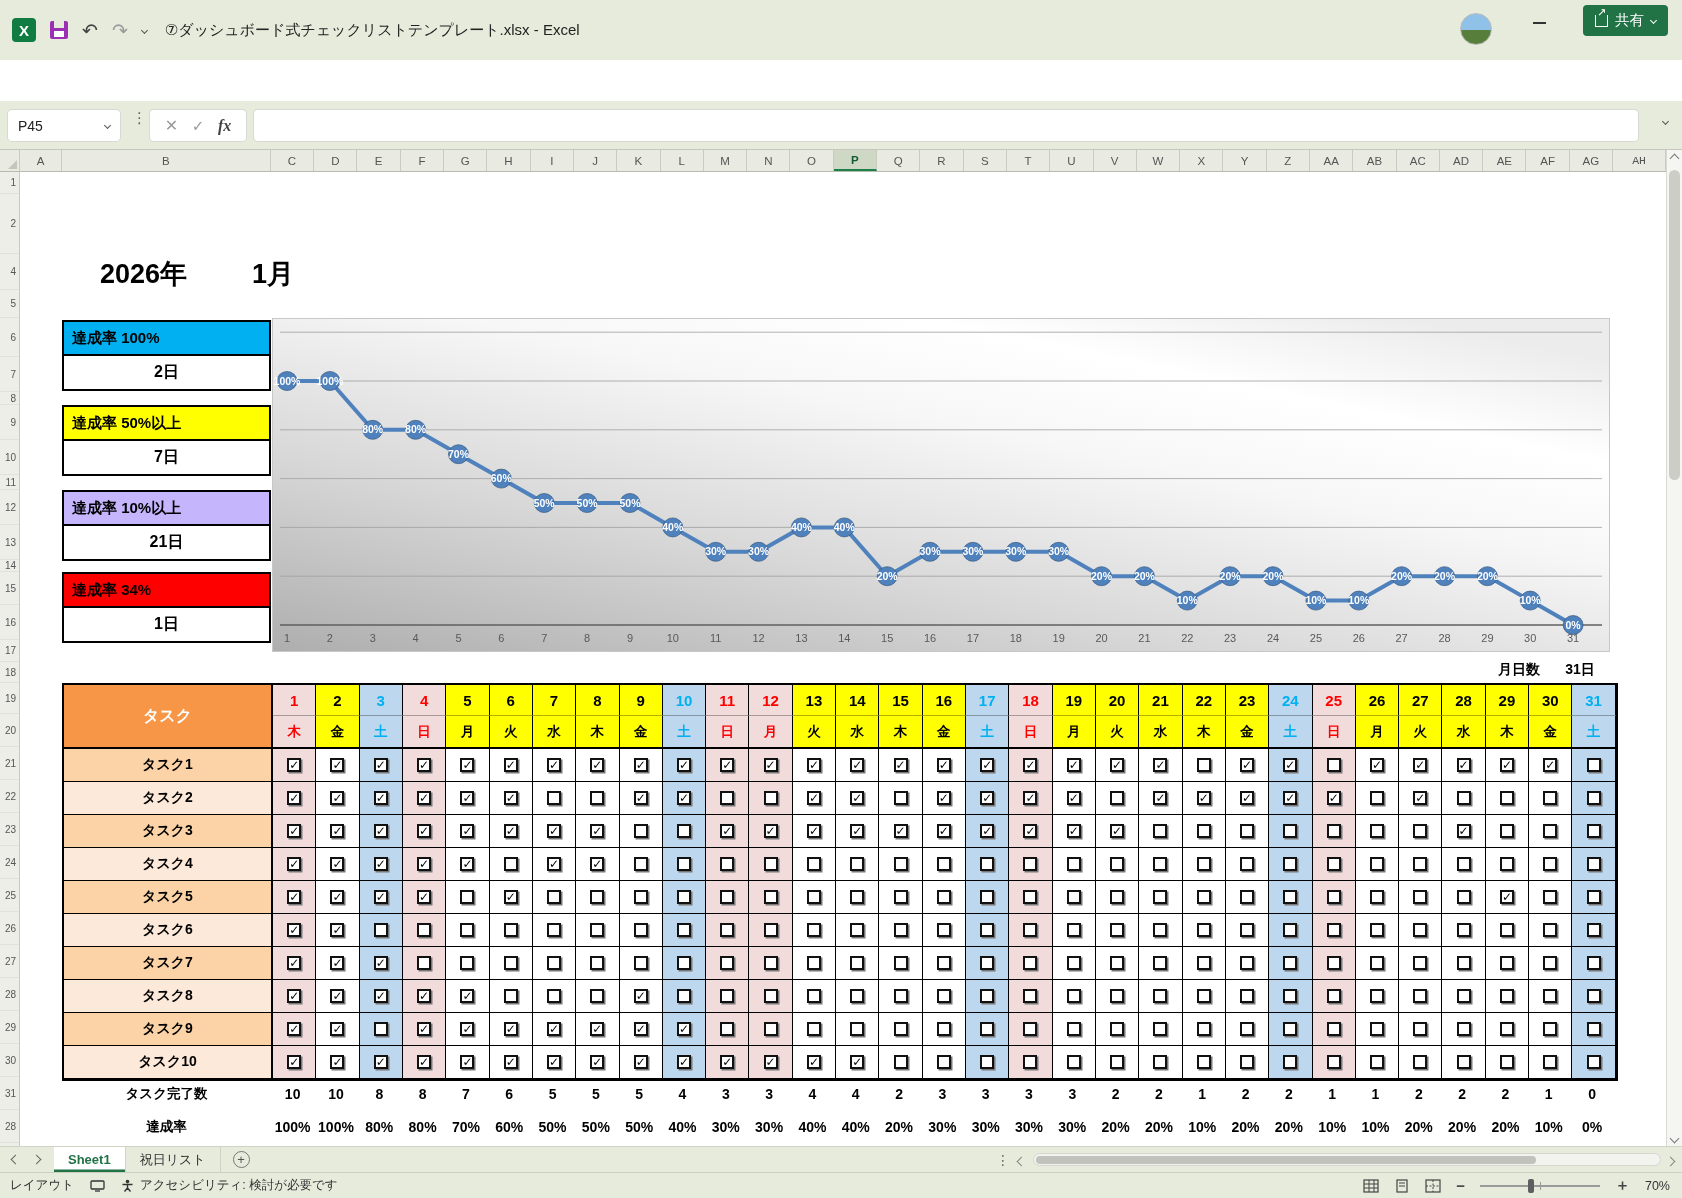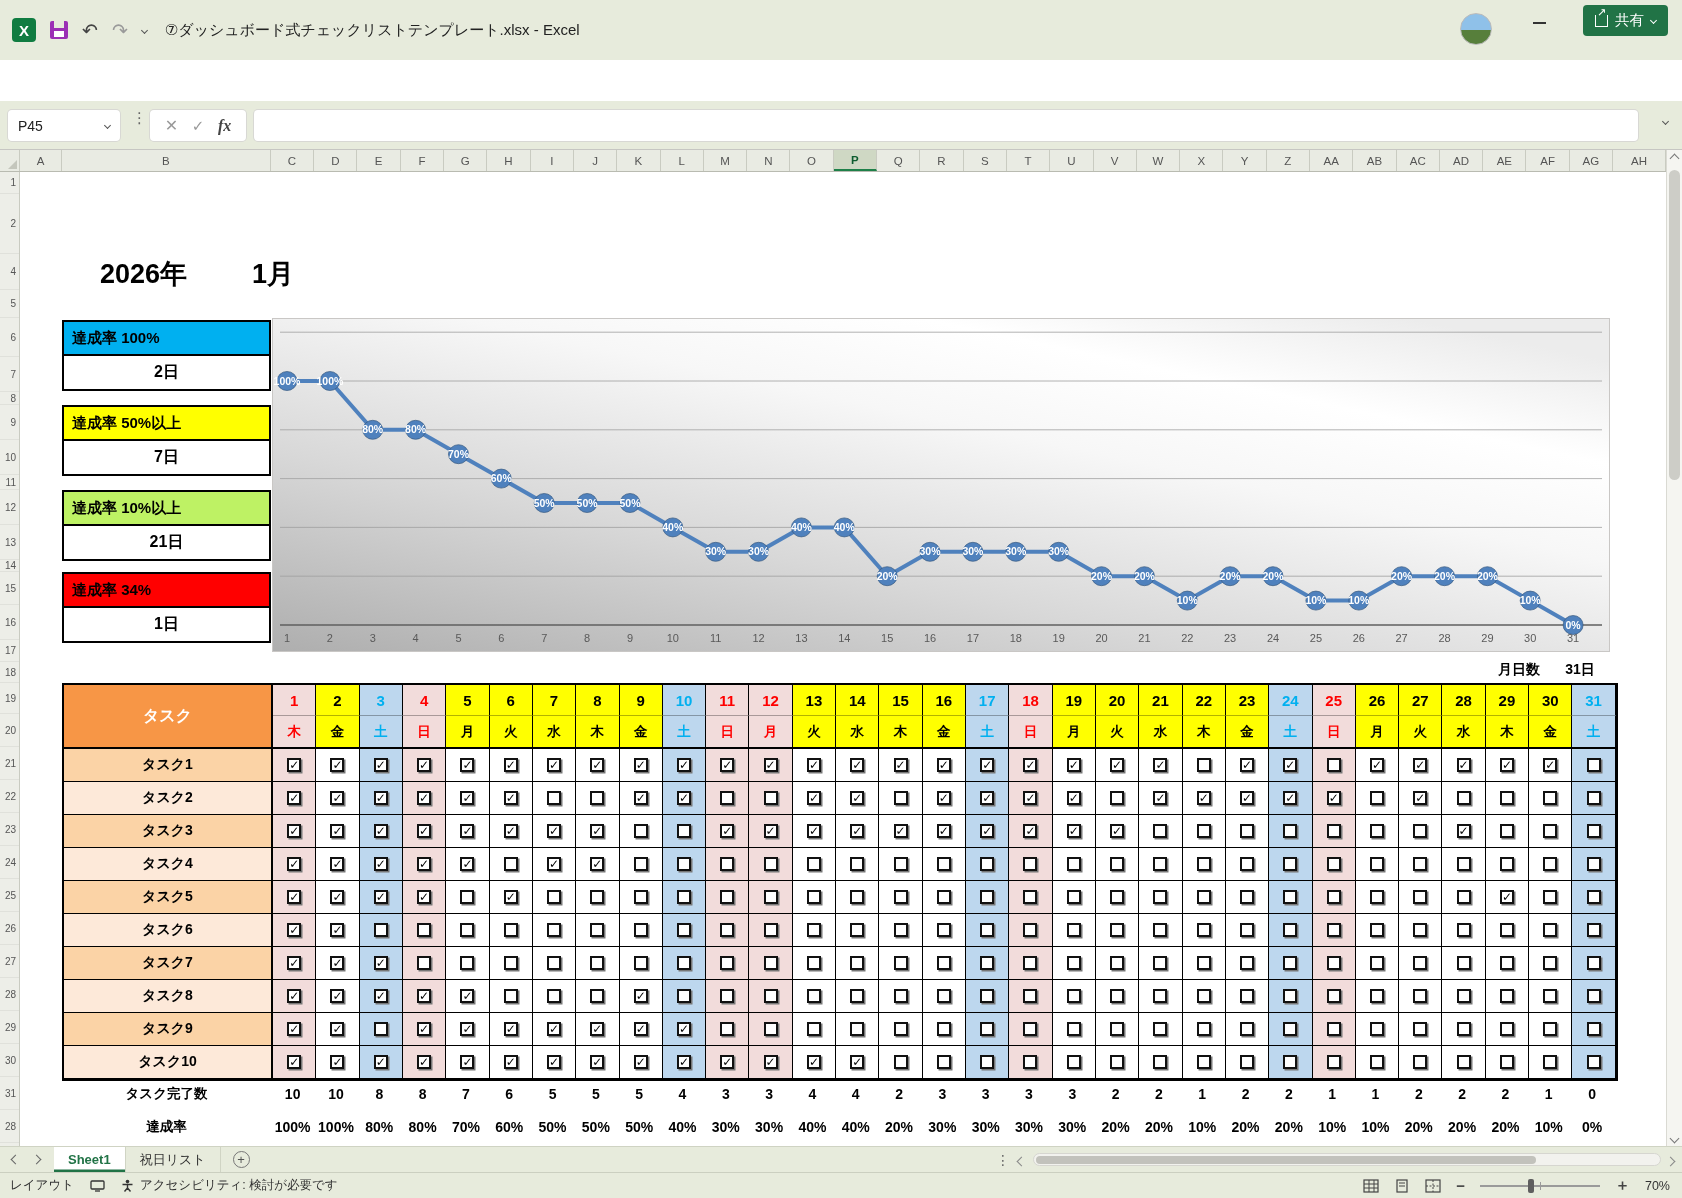--- a/index.html
+++ b/index.html
@@ -203,21 +203,21 @@
       <div class="colh" style="width: 43.32px;">X</div>
       <div class="colh" style="width: 43.32px;">Y</div>
       <div class="colh" style="width: 43.32px;">Z</div>
       <div class="colh" style="width: 43.32px;">AA</div>
       <div class="colh" style="width: 43.32px;">AB</div>
       <div class="colh" style="width: 43.32px;">AC</div>
       <div class="colh" style="width: 43.32px;">AD</div>
       <div class="colh" style="width: 43.32px;">AE</div>
       <div class="colh" style="width: 43.32px;">AF</div>
       <div class="colh" style="width: 43.32px;">AG</div>
-      <div class="colh" style="width: 53px;">AH</div>
+      <div class="colh" style="width: 53px; font-family: Liberation Mono, monospace;">AH</div>
     </div>
 
   <div id="grid">
     <div id="gutter">
         <div class="rownum" style="height: 22px;">1</div>
         <div class="rownum" style="height: 60px;">2</div>
         <div class="rownum" style="height: 36px;">4</div>
         <div class="rownum" style="height: 28px;">5</div>
         <div class="rownum" style="height: 39px;">6</div>
         <div class="rownum" style="height: 35px;">7</div>
@@ -254,21 +254,21 @@
     <div id="legend-wrap">
         <div class="legend-box" style="top: 148px;">
           <div class="lg-head" style="background: rgb(0, 176, 240);">達成率 100%</div>
           <div class="lg-val">2日</div>
         </div>
         <div class="legend-box" style="top: 233px;">
           <div class="lg-head" style="background: rgb(255, 255, 0);">達成率 50%以上</div>
           <div class="lg-val">7日</div>
         </div>
         <div class="legend-box" style="top: 318px;">
-          <div class="lg-head" style="background: #bef264;">達成率 10%以上</div>
+          <div class="lg-head" style="background: #c4b5fd;">達成率 10%以上</div>
           <div class="lg-val">21日</div>
         </div>
         <div class="legend-box" style="top: 400px;">
           <div class="lg-head" style="background: rgb(255, 0, 0);">達成率 34%</div>
           <div class="lg-val">1日</div>
         </div>
       </div>
 
     <div id="chart"><svg width="1338" height="334" xmlns="http://www.w3.org/2000/svg">
           <defs>

